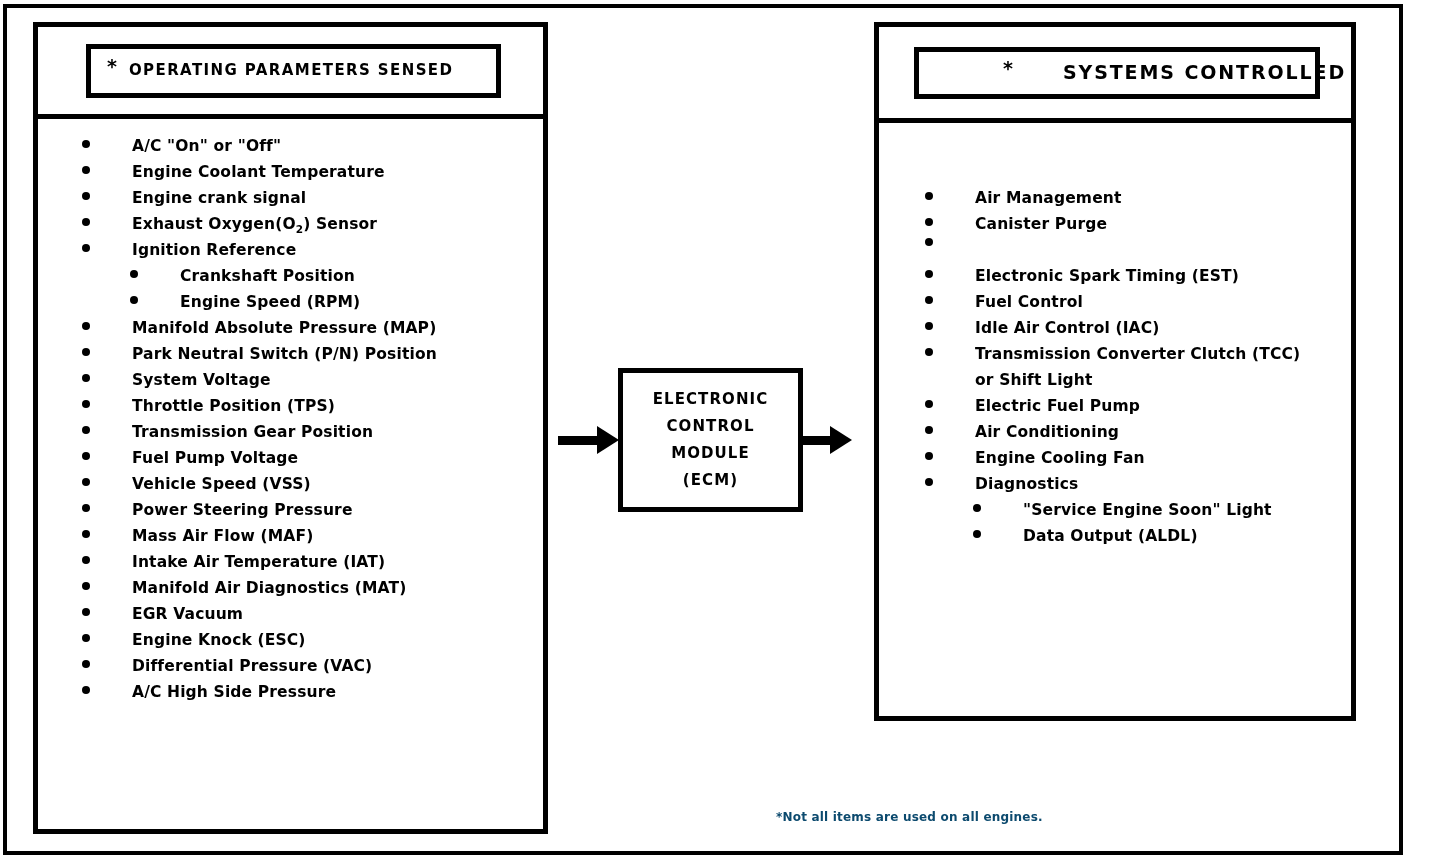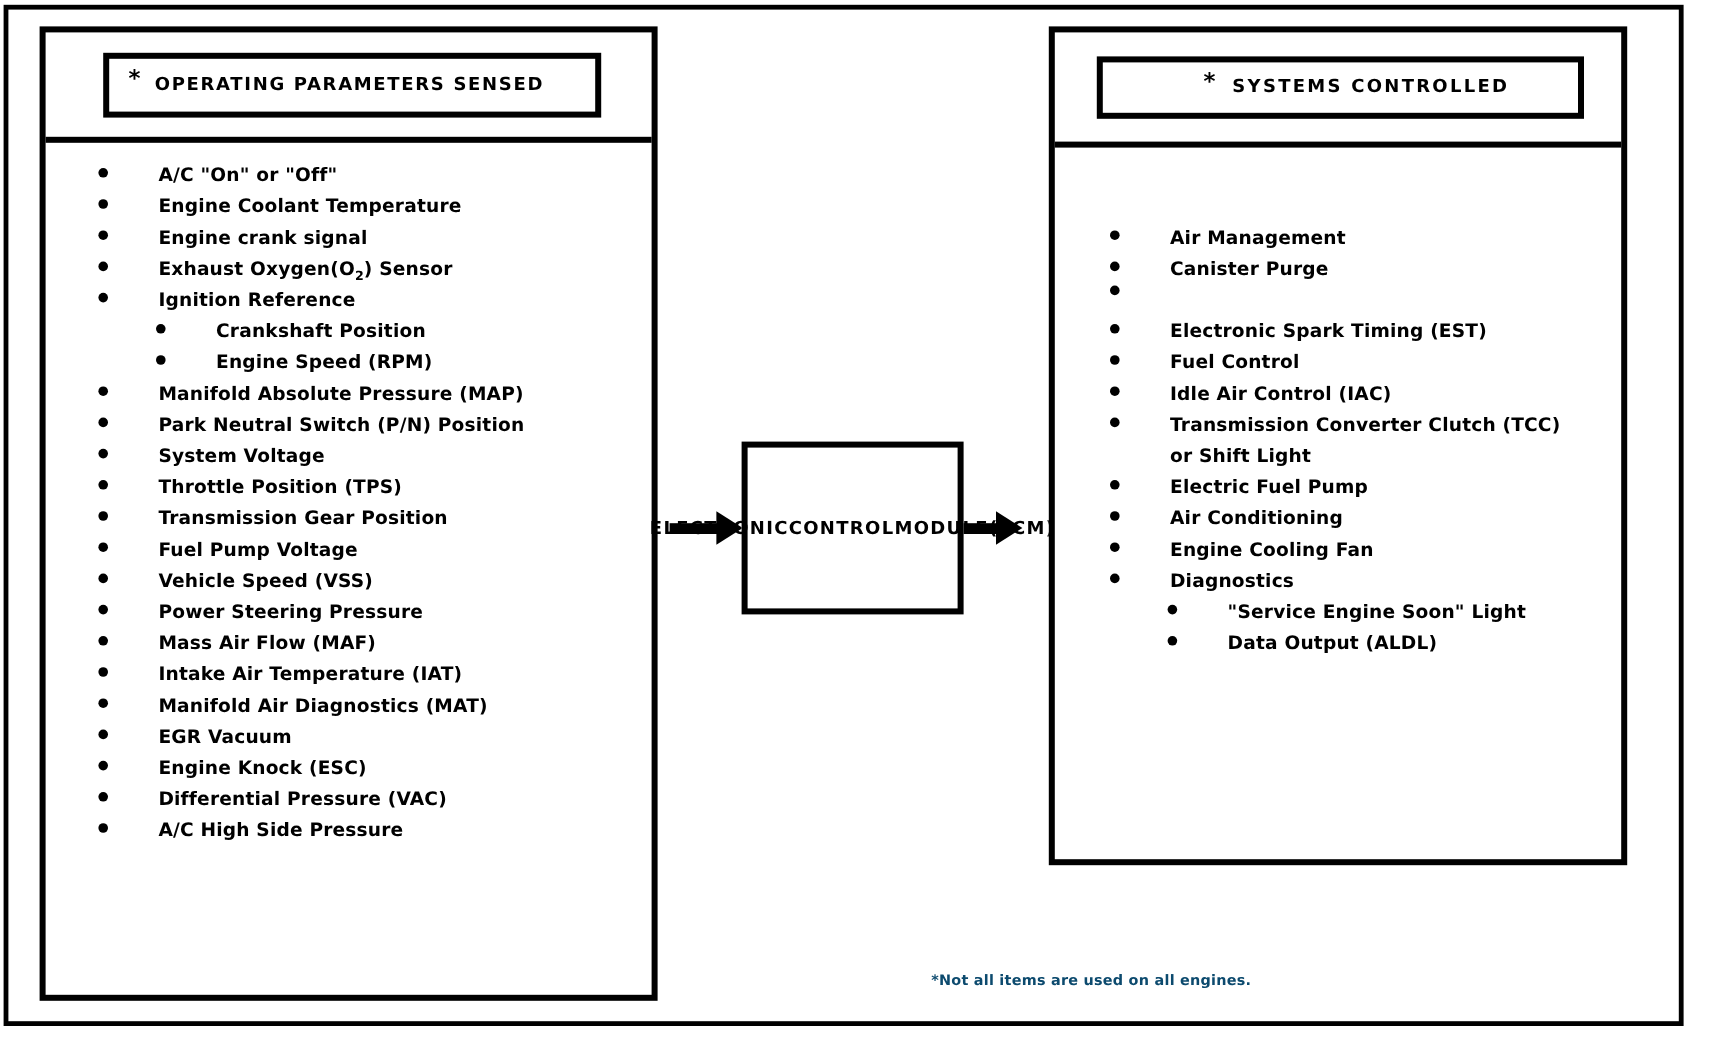--- a/index.html
+++ b/index.html
@@ -95,21 +95,22 @@
   }
   .title-text {
     font-size: 15px;
     font-weight: 700;
     letter-spacing: 1.4px;
     color: #000000;
     white-space: nowrap;
   }
   #title-box-controlled .title-text {
     letter-spacing: 1.9px;
-    font-size: 15px;
+    font-size: 19px;
+    margin-left: 36px;
   }
 
   
   .panel-body {
     position: relative;
     padding: 0;
   }
   #list-sensed {
     padding-top: 18px;
     padding-left: 12px;
@@ -152,21 +153,21 @@
   #ecm-box {
     position: absolute;
     left: 618px;
     top: 368px;
     width: 185px;
     height: 144px;
     border: 5px solid #000000;
     box-sizing: border-box;
     background: #ffffff;
     display: flex;
-    flex-direction: row;
+    flex-direction: column;
     align-items: center;
     justify-content: center;
   }
   .ecm-line {
     font-size: 15px;
     font-weight: 700;
     letter-spacing: 1.1px;
     color: #000000;
     line-height: 27px;
     white-space: nowrap;

